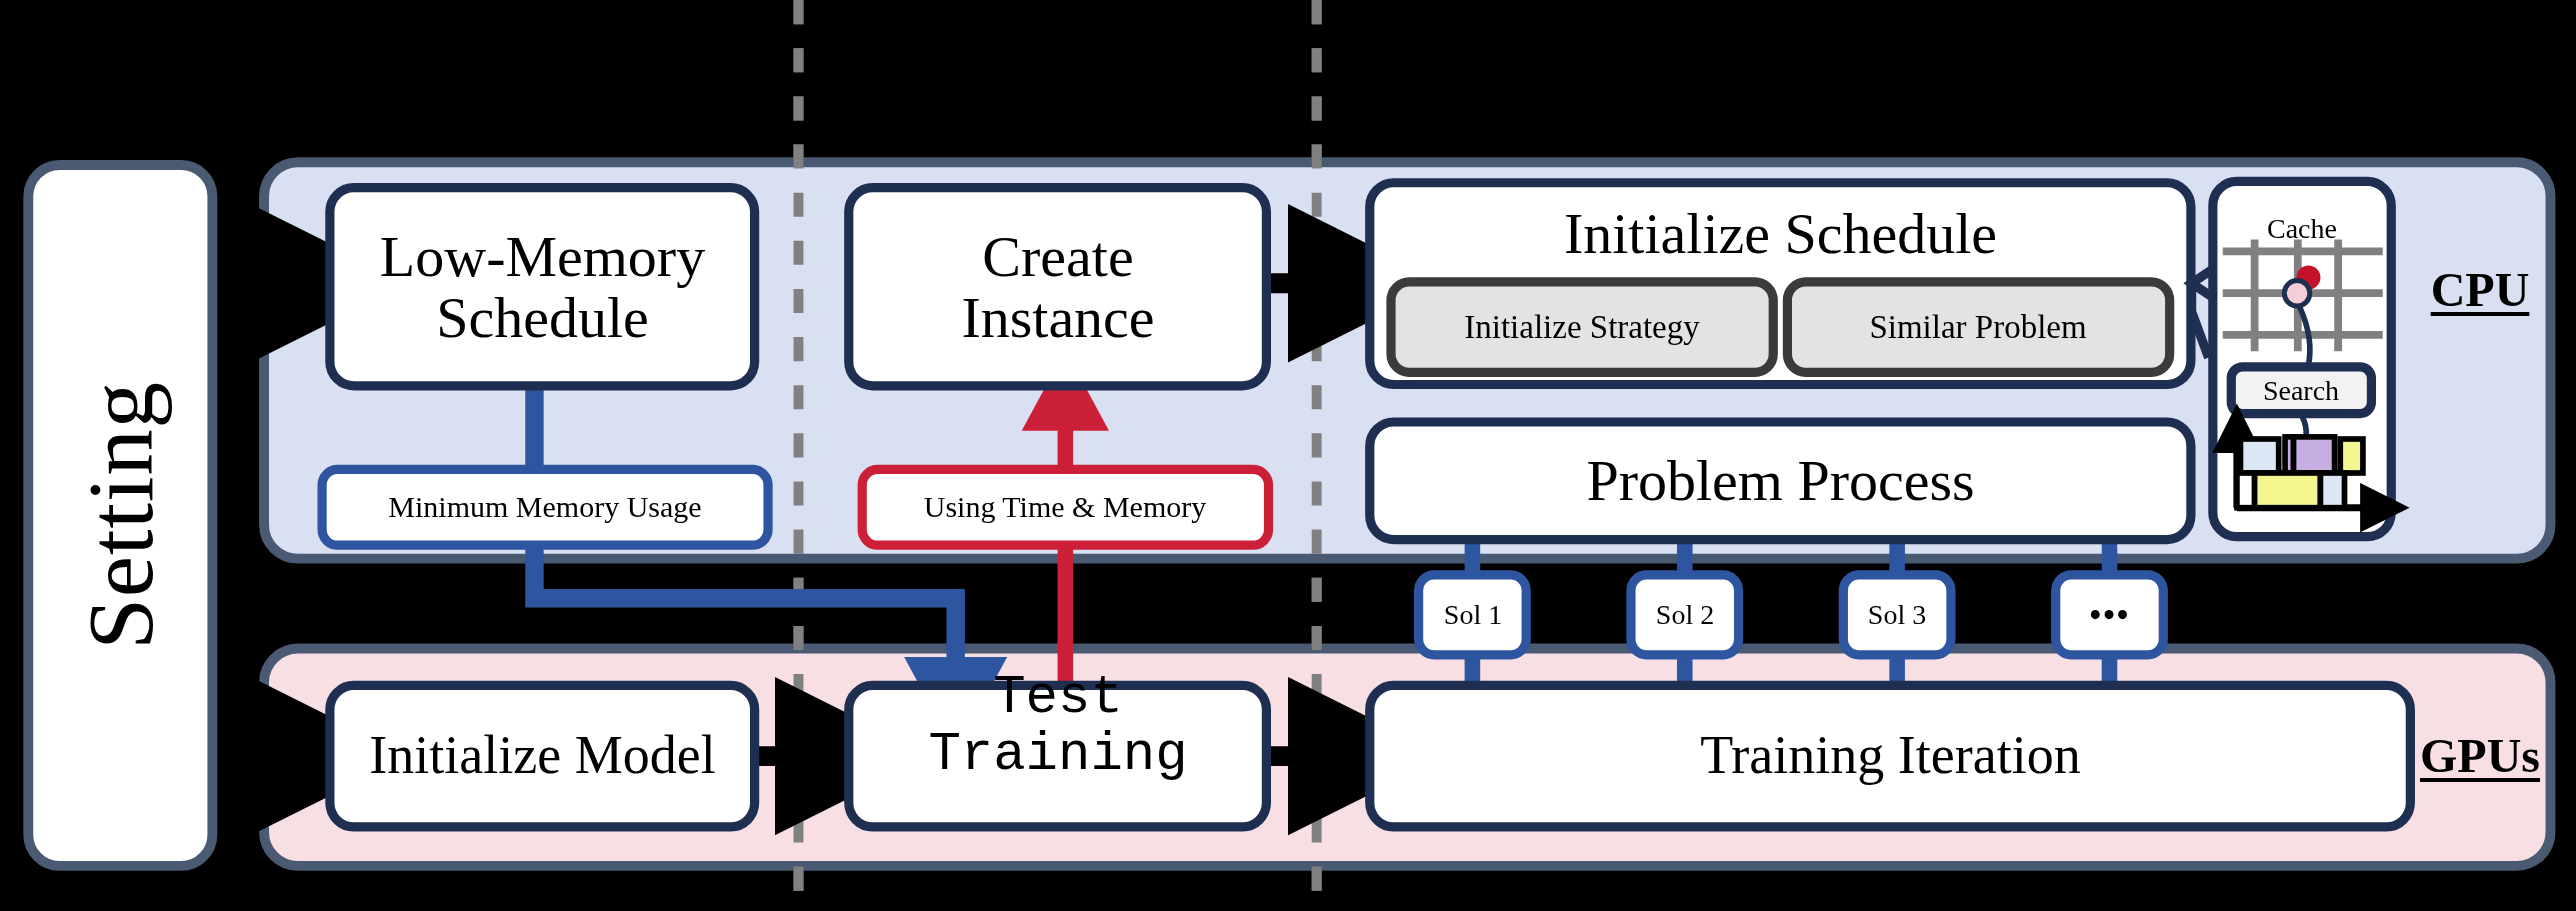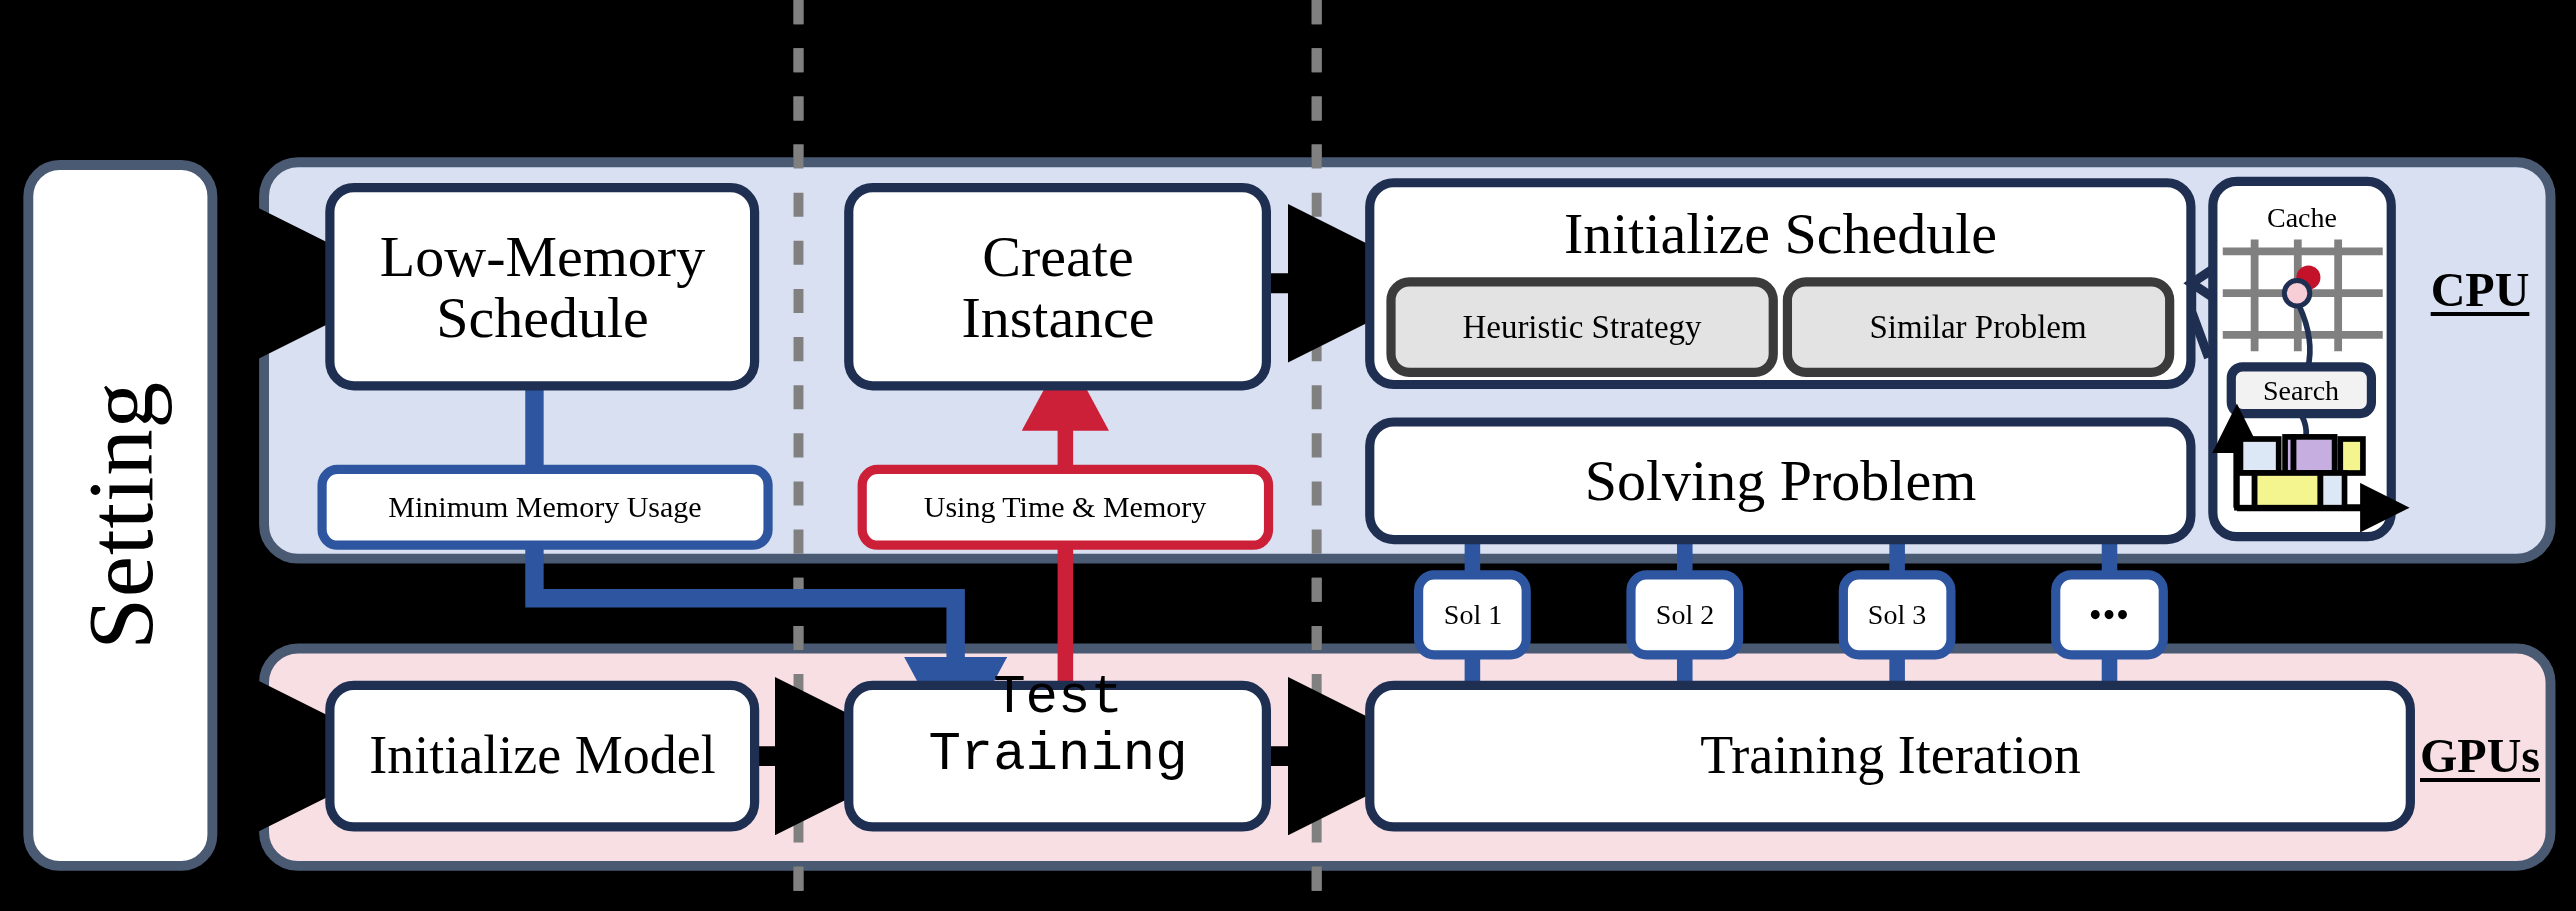--- a/index.html
+++ b/index.html
@@ -173,29 +173,29 @@
     <div>Schedule</div>
   </div>
 
   <div class="boxtxt big-label" style="left:849px;top:188px;width:418px;height:198px;flex-direction:column;">
     <div>Create</div>
     <div>Instance</div>
   </div>
 
   <div class="boxtxt big-label" style="left:1370px;top:191px;width:821px;height:85px;">Initialize Schedule</div>
 
-  <div class="boxtxt small-label" style="left:1391px;top:282px;width:382px;height:91px;">Heuristic Strategy</div>
+  <div class="boxtxt small-label" style="left:1391px;top:282px;width:382px;height:91px;">Initialize Strategy</div>
   <div class="boxtxt small-label" style="left:1787px;top:282px;width:382px;height:91px;">Similar Problem</div>
 
-  <div class="boxtxt big-label" style="left:1370px;top:422px;width:821px;height:118px;">Solving Problem</div>
+  <div class="boxtxt big-label" style="left:1370px;top:422px;width:821px;height:118px;">Problem Process</div>
 
   <div class="boxtxt tiny-label" style="left:322px;top:469px;width:446px;height:76px;">Minimum Memory Usage</div>
   <div class="boxtxt tiny-label" style="left:862px;top:469px;width:406px;height:76px;">Using Time &amp; Memory</div>
 
-  <div class="boxtxt cache-label" style="left:2213px;top:196px;width:178px;height:44px;">Cache</div>
+  <div class="boxtxt cache-label" style="left:2213px;top:207px;width:178px;height:44px;">Cache</div>
   <div class="boxtxt search-label" style="left:2231px;top:367px;width:140px;height:47px;">Search</div>
 
   <div class="boxtxt unit-label" style="left:2410px;top:262px;width:140px;height:57px;">CPU</div>
   <div class="boxtxt unit-label" style="left:2410px;top:728px;width:140px;height:57px;">GPUs</div>
 
   <div class="boxtxt sol-label" style="left:1419px;top:575px;width:108px;height:80px;">Sol 1</div>
   <div class="boxtxt sol-label" style="left:1631px;top:575px;width:108px;height:80px;">Sol 2</div>
   <div class="boxtxt sol-label" style="left:1843px;top:575px;width:108px;height:80px;text-align:right;">Sol 3</div>
   <div class="boxtxt dots" style="left:2056px;top:575px;width:108px;height:80px;">•••</div>
 

